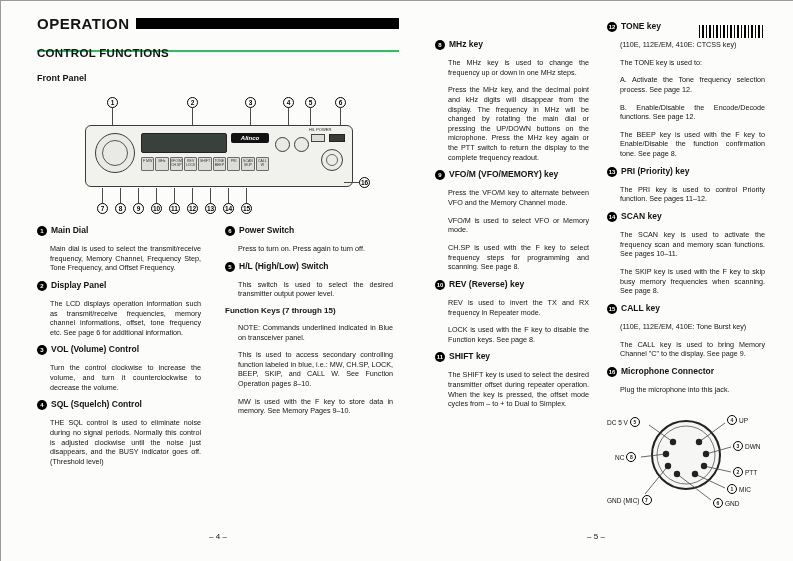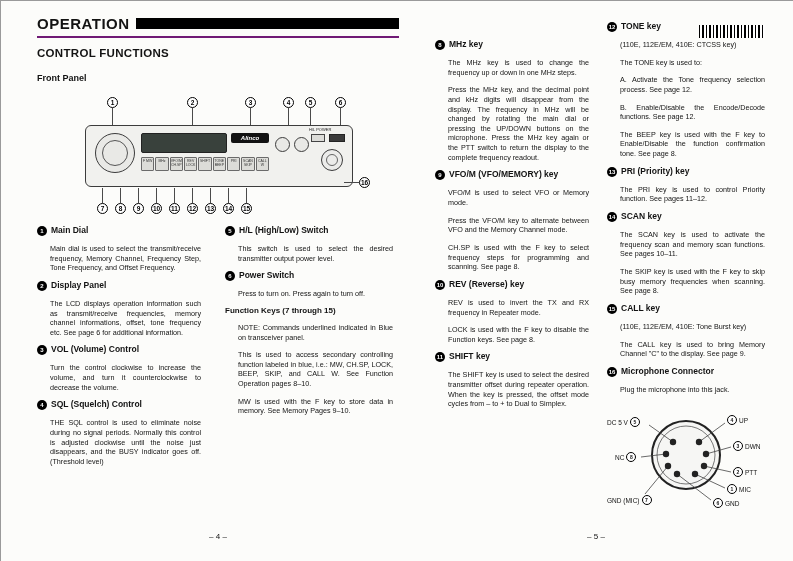--- a/index.html
+++ b/index.html
@@ -2,21 +2,21 @@
 <html><head>
 <meta charset="utf-8">
 <style>
   html,body{margin:0;padding:0;background:#d9d9d9;}
   .sheet{
     position:relative;width:793px;height:561px;margin:0 auto;
     background:#fcfcfa;border:1px solid #9a9a9a;overflow:hidden;
     font-family:"Liberation Sans",sans-serif;color:#131313;
   }
   
-  .op-header{position:absolute;left:36px;top:14px;width:362px;display:flex;align-items:center;border-bottom:2px solid #701a75;padding-bottom:4px;}
+  .op-header{position:absolute;left:36px;top:14px;width:362px;display:flex;align-items:center;border-bottom:2px solid #22c55e;padding-bottom:18px;}
   .op-title{font-size:15px;font-weight:bold;letter-spacing:.5px;}
   .op-bar{flex:1;height:11px;background:#000;margin-left:6px;}
   .section-title{position:absolute;left:36px;top:46px;font-size:11.5px;font-weight:bold;letter-spacing:.3px;}
   .front-panel{position:absolute;left:36px;top:72px;font-size:9px;font-weight:bold;}
   
   .diagram{position:absolute;left:36px;top:90px;width:362px;height:128px;}
   .diagram *{position:absolute;box-sizing:border-box;}
   .radio-body{left:48px;top:34px;width:268px;height:62px;border:1.5px solid #3c3c3c;border-radius:6px;background:#f1f1ee;}
   .dial-outer{left:58px;top:42px;width:40px;height:40px;border:1.5px solid #3c3c3c;border-radius:50%;background:#e9e9e6;}
   .dial-inner{left:65px;top:49px;width:26px;height:26px;border:1px solid #555;border-radius:50%;}
@@ -150,33 +150,33 @@
           <span class="numcircle">4</span>
           <span class="item-title">SQL (Squelch) Control</span>
         </div>
       <p class="body">THE SQL control is used to eliminate noise during no signal periods. Normally this control is adjusted clockwise until the noise just disappears, and the BUSY indicator goes off. (Threshold level)</p>
     </div>
   </div>
 
   <div class="col" style="left:224px;top:224px;width:168px;">
     <div class="item">
       <div class="item-head">
+          <span class="numcircle">6</span>
+          <span class="item-title">Power Switch</span>
+        </div>
+      <p class="body">Press to turn on. Press again to turn off.</p>
+    </div>
+    <div class="item">
+      <div class="item-head">
           <span class="numcircle">5</span>
           <span class="item-title">H/L (High/Low) Switch</span>
         </div>
       <p class="body">This switch is used to select the desired transmitter output power level.</p>
     </div>
     <div class="item">
-      <div class="item-head">
-          <span class="numcircle">6</span>
-          <span class="item-title">Power Switch</span>
-        </div>
-      <p class="body">Press to turn on. Press again to turn off.</p>
-    </div>
-    <div class="item">
       <div class="note-title">Function Keys (7 through 15)</div>
       <p class="body">NOTE: Commands underlined indicated in Blue on transceiver panel.</p>
     </div>
     <div class="item">
       <p class="body">This is used to access secondary controlling function labeled in blue, i.e.: MW, CH.SP, LOCK, BEEP, SKIP, and CALL W. See Function Operation pages 8–10.</p>
       <p class="body">MW is used with the F key to store data in memory. See Memory Pages 9–10.</p>
     </div>
   </div>
 
   <div class="pagenum" style="left:36px;width:362px;">– 4 –</div>
@@ -190,22 +190,22 @@
           <span class="item-title">MHz key</span>
         </div>
       <p class="body">The MHz key is used to change the frequency up or down in one MHz steps.</p>
       <p class="body">Press the MHz key, and the decimal point and kHz digits will disappear from the display. The frequency in MHz will be changed by rotating the main dial or pressing the UP/DOWN buttons on the microphone. Press the MHz key again or the PTT switch to return the display to the complete frequency readout.</p>
     </div>
     <div class="item">
       <div class="item-head">
           <span class="numcircle">9</span>
           <span class="item-title">VFO/M (VFO/MEMORY) key</span>
         </div>
+      <p class="body">Press the VFO/M key to alternate between VFO and the Memory Channel mode.</p>
       <p class="body">VFO/M is used to select VFO or Memory mode.</p>
-      <p class="body">Press the VFO/M key to alternate between VFO and the Memory Channel mode.</p>
       <p class="body">CH.SP is used with the F key to select frequency steps for programming and scanning. See page 8.</p>
     </div>
     <div class="item">
       <div class="item-head">
           <span class="numcircle">10</span>
           <span class="item-title">REV (Reverse) key</span>
         </div>
       <p class="body">REV is used to invert the TX and RX frequency in Repeater mode.</p>
       <p class="body">LOCK is used with the F key to disable the Function keys. See page 8.</p>
     </div>

